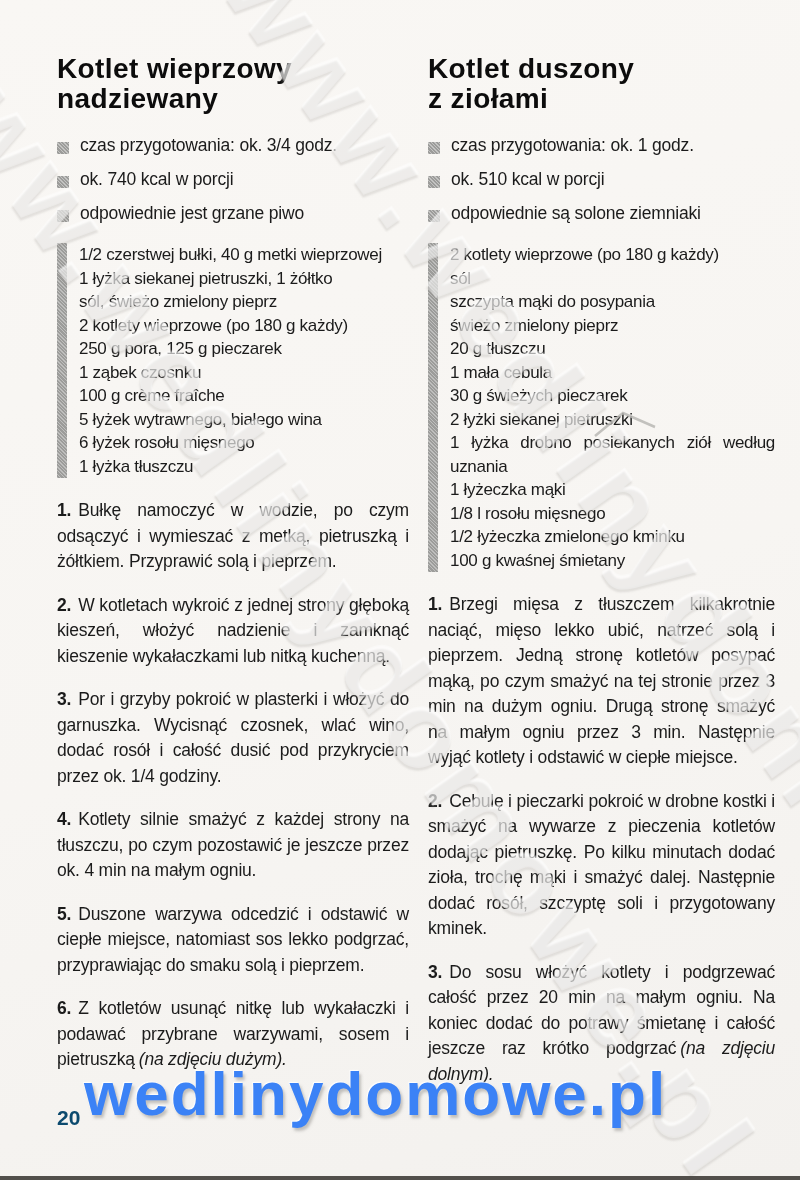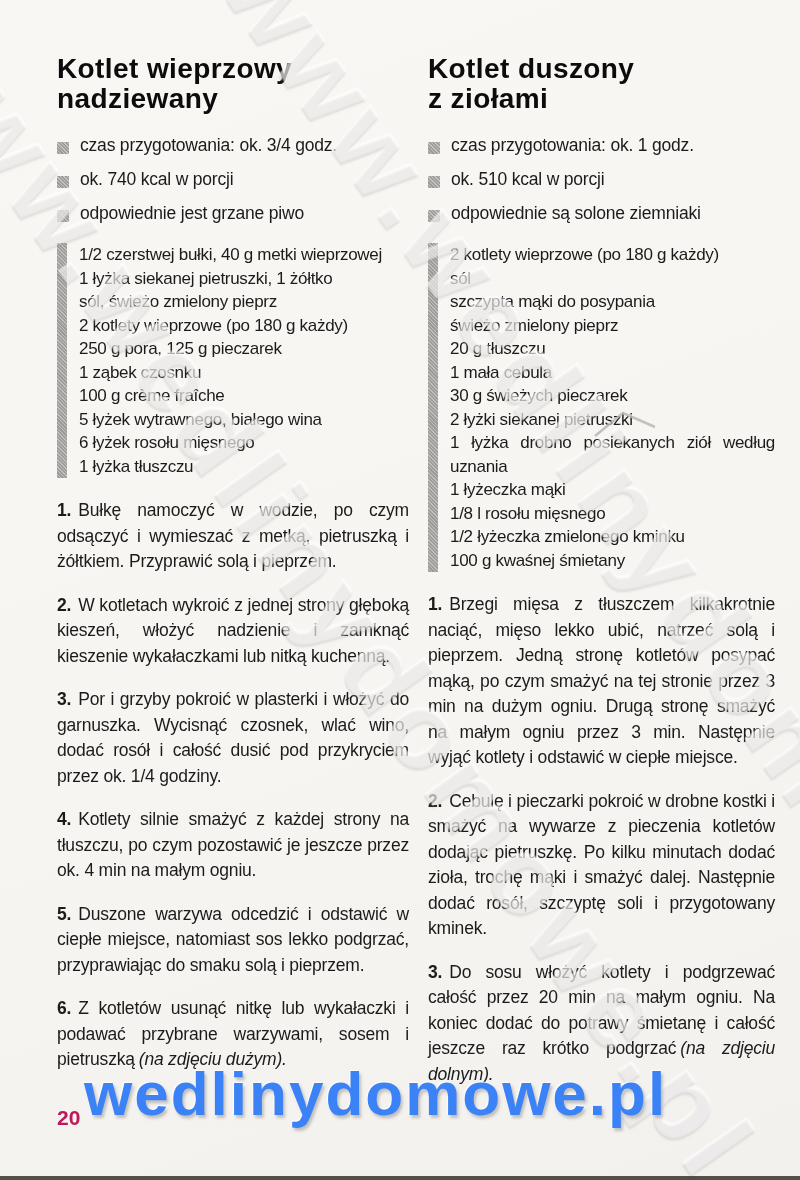--- a/index.html
+++ b/index.html
@@ -26,21 +26,21 @@
     background-color:#9c9c9a;
     background-image:repeating-linear-gradient(45deg,rgba(255,255,255,.35) 0 1px,transparent 1px 2.5px);}
   .ilist{flex:1;}
   .iline{font-size:17px;line-height:23.5px;letter-spacing:-0.3px;text-align:justify;}
   .steps{margin-top:20px;}
   .step{margin:0 0 18px 0;font-size:17.5px;line-height:25.5px;
     letter-spacing:-0.2px;text-align:justify;}
   .step b{margin-right:7px;}
   .snote{margin-left:4px;font-style:italic;}
   .snote:empty{display:none;}
-  .pagenum{position:absolute;left:57px;top:1106px;font-size:21px;font-weight:bold;color:#be185d;z-index:8;}
+  .pagenum{position:absolute;left:57px;top:1106px;font-size:21px;font-weight:bold;color:#0c4a6e;z-index:8;}
   .wm-bottom{
     position:absolute;left:84px;top:1058px;z-index:6;pointer-events:none;
     font-size:62px;font-weight:bold;letter-spacing:2px;white-space:nowrap;
     color:#3b82f6;
     text-shadow:2px 3px 3px rgba(152,149,145,.55),-1px -1px 1px rgba(255,255,255,.95);
   }
   .wm-diag{
     position:absolute;z-index:5;pointer-events:none;white-space:nowrap;
     font-size:108px;font-weight:bold;letter-spacing:8px;
     color:rgba(255,255,255,.34);

